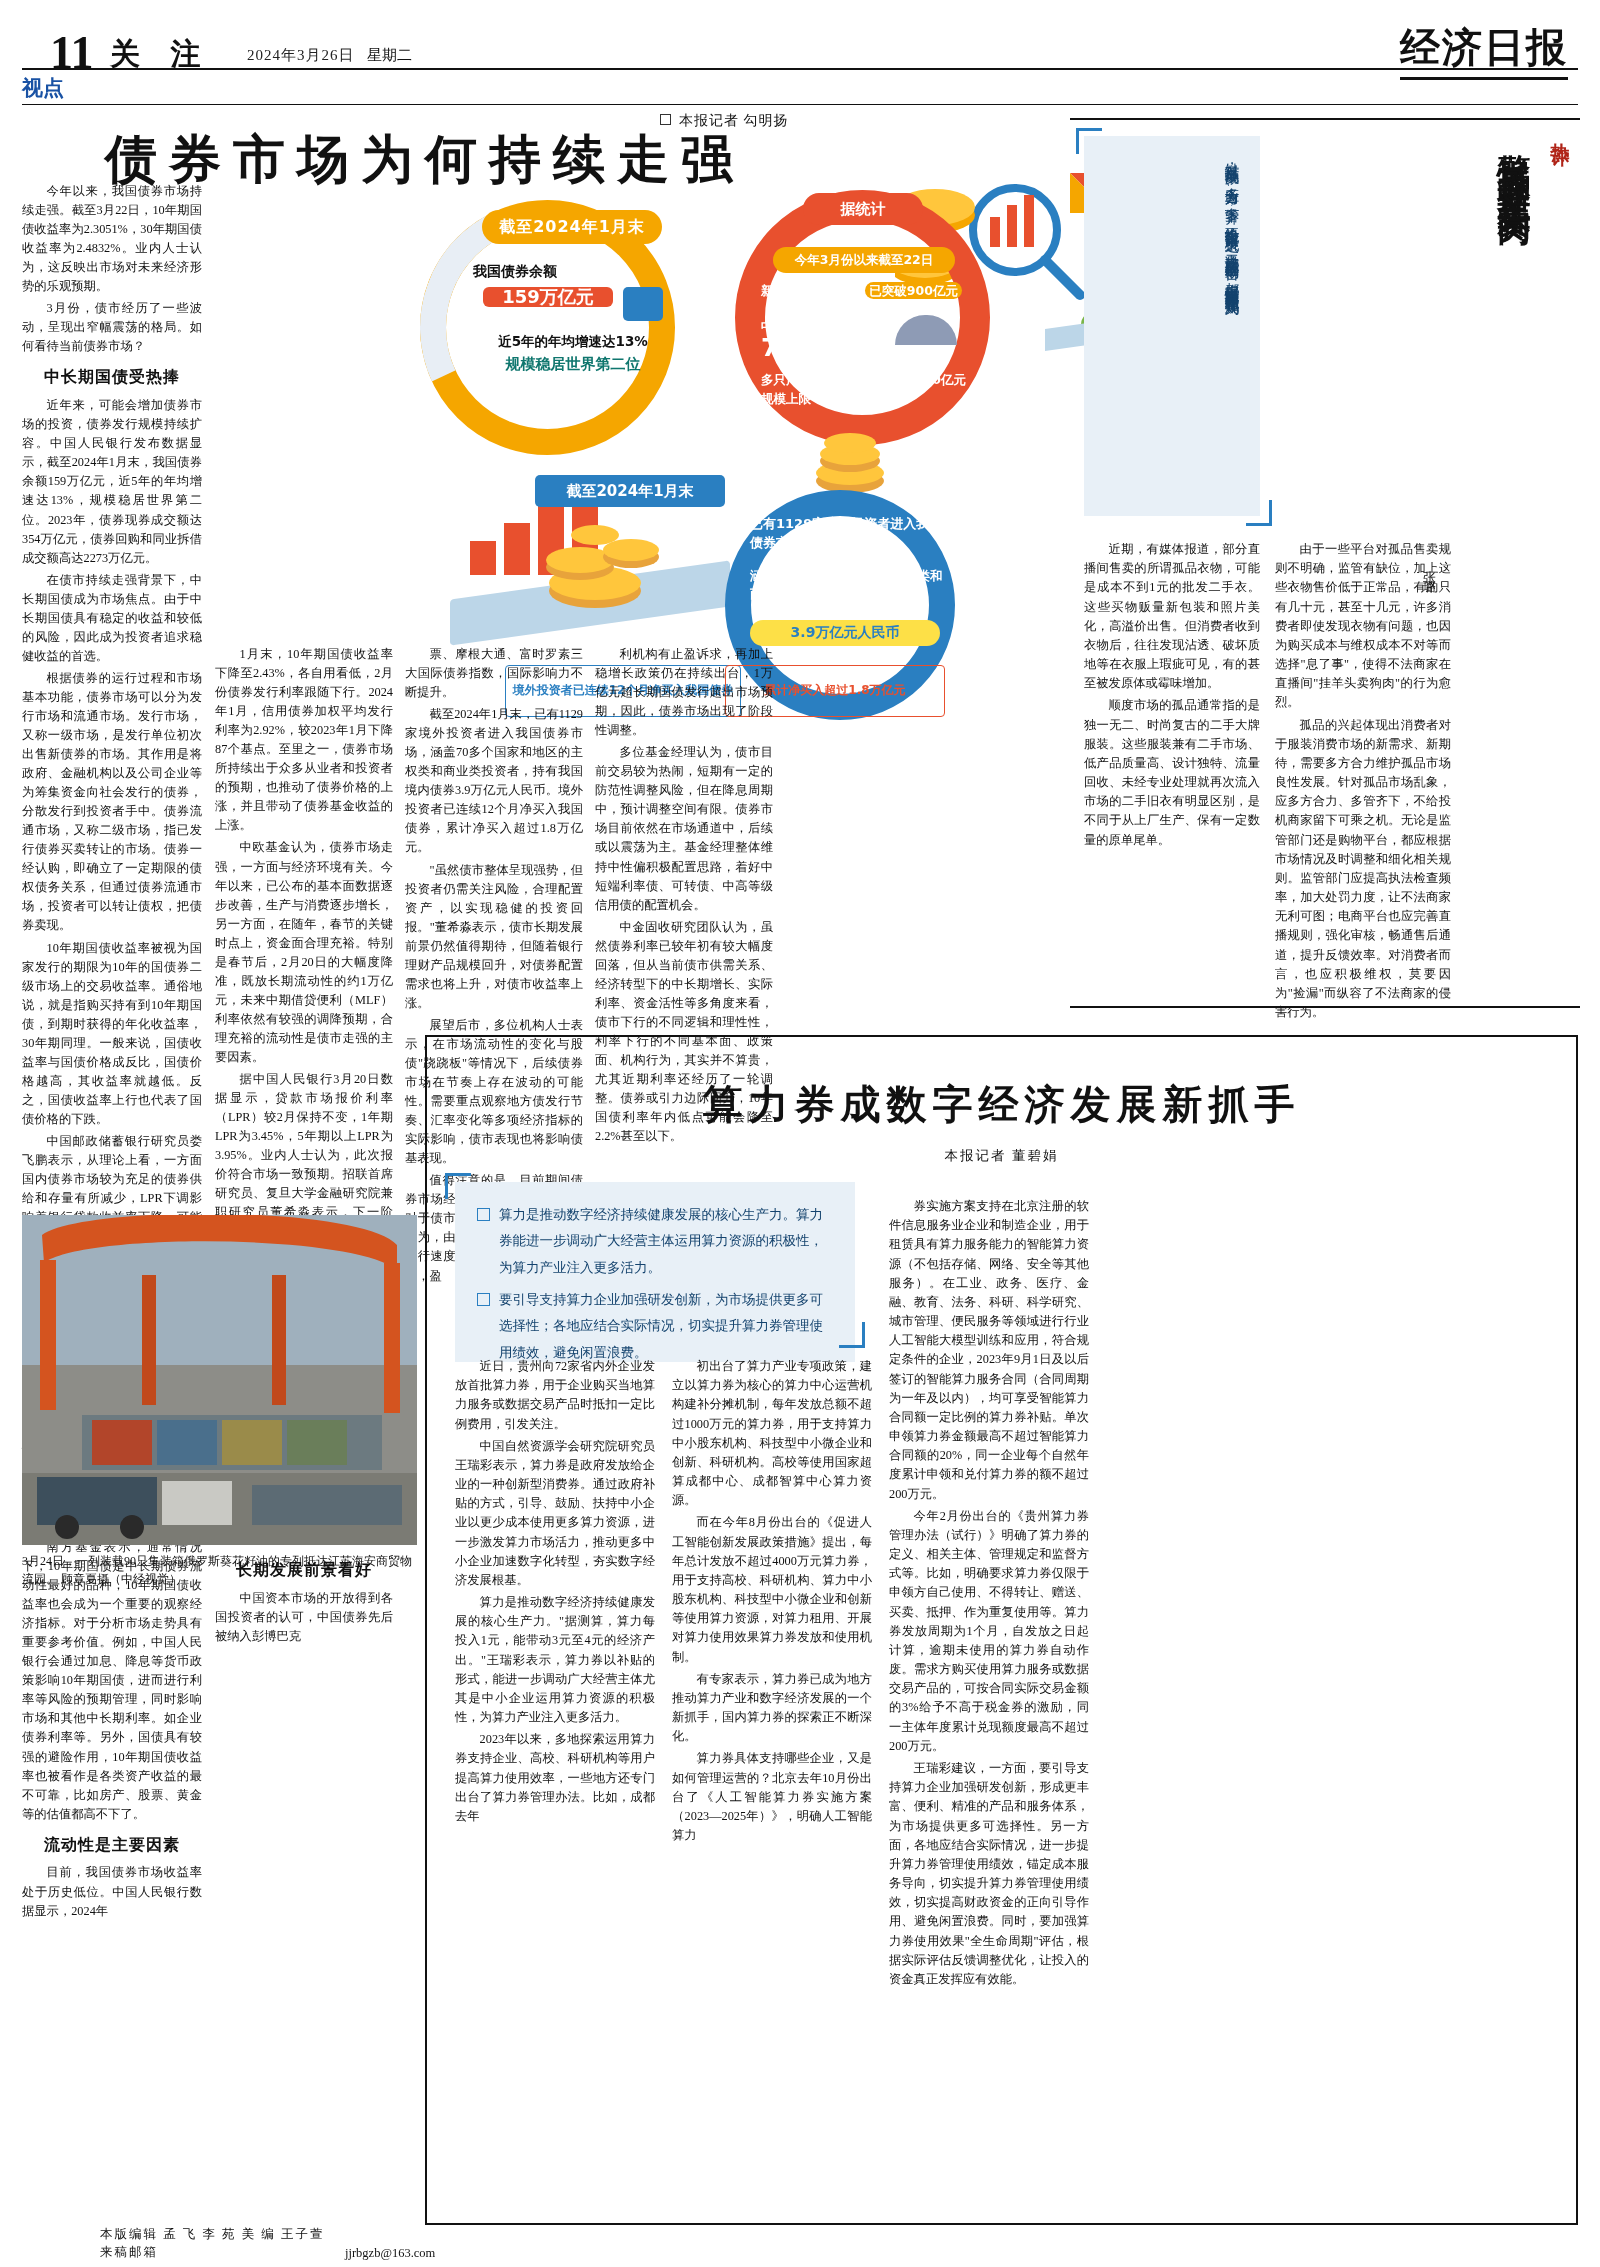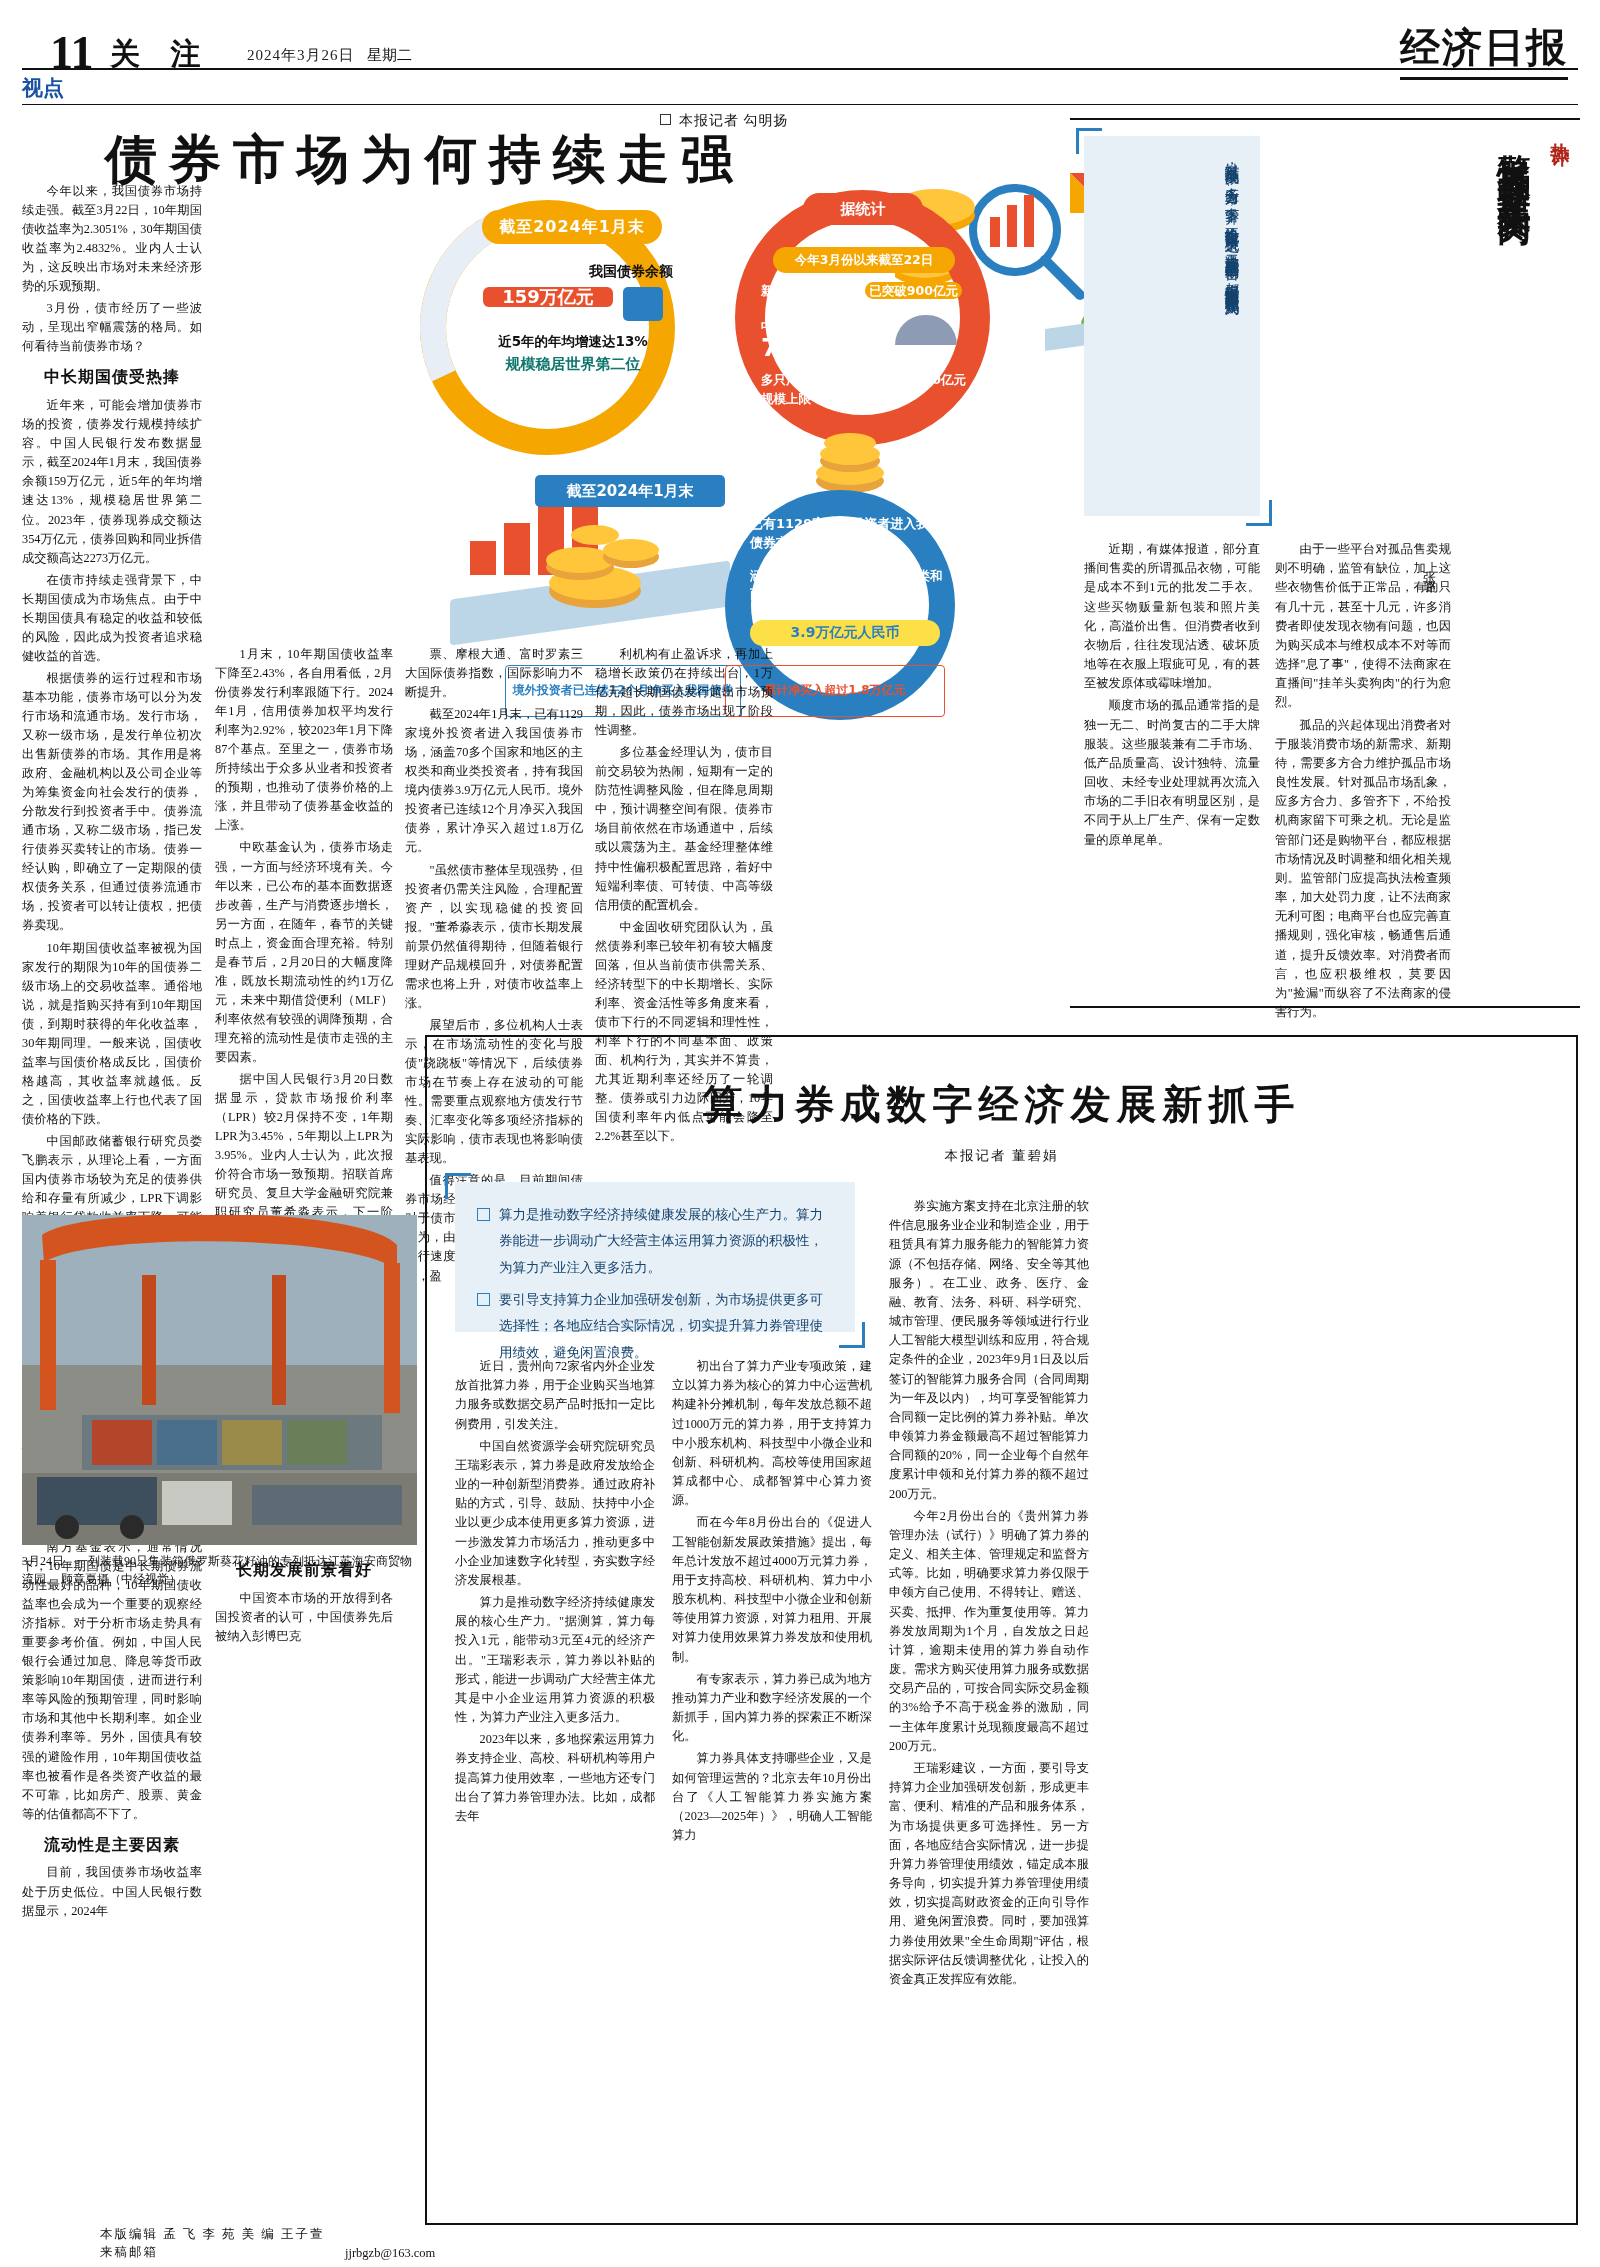--- a/index.html
+++ b/index.html
@@ -77,21 +77,21 @@
     left:215px; top:25px; width:255px; height:255px;
     border:26px solid #f5a600; border-top-color:#f5a600;
   }
   .ring-yellow-inner { position:absolute; left:215px; top:25px; width:255px; height:255px; border-radius:50%; border:26px solid transparent; border-left-color:#e8eef5; transform:rotate(20deg); }
   .tag-yellow {
     position:absolute; left:277px; top:35px; width:180px; height:34px;
     background:#f5a600; color:#fff; border-radius:17px;
     font-family:"DejaVu Sans",sans-serif; font-weight:bold; font-size:16px;
     display:flex; align-items:center; justify-content:center; letter-spacing:1px;
   }
-  .yellow-l1 { position:absolute; left:268px; top:88px; width:200px; text-align:right; font-size:14px; font-weight:bold; font-family:"DejaVu Sans",sans-serif; }
+  .yellow-l1 { position:absolute; left:268px; top:88px; width:200px; text-align:left; font-size:14px; font-weight:bold; font-family:"DejaVu Sans",sans-serif; }
   .yellow-num {
     position:absolute; left:278px; top:112px; width:130px; height:20px;
     background:#e8502e; color:#fff; border-radius:6px;
     display:flex; align-items:center; justify-content:center;
     font-size:18px; font-weight:bold; font-family:"DejaVu Sans",sans-serif;
   }
   .yellow-chip { position:absolute; left:418px; top:112px; width:40px;height:34px; background:#2a7fc1; border-radius:5px; }
   .yellow-l2 { position:absolute; left:258px; top:158px; width:220px; text-align:center; font-size:13.5px; font-weight:bold; font-family:"DejaVu Sans",sans-serif; }
   .yellow-l3 { position:absolute; left:258px; top:180px; width:220px; text-align:center; font-size:15px; font-weight:bold; color:#0f766e; font-family:"DejaVu Sans",sans-serif; }
 
@@ -176,21 +176,21 @@
     position:absolute; left:425px; top:1035px; width:1153px; height:1190px;
     border:2px solid #111;
   }
   .bottom-title {
     position:absolute; left:0; right:0; top:40px; text-align:center;
     font-size:40px; font-weight:bold; letter-spacing:6px;
     font-family:"DejaVu Sans",sans-serif;
   }
   .bottom-byline { position:absolute; left:0; right:0; top:110px; text-align:center; font-size:13.5px; letter-spacing:2px;}
   .points-box {
-    position:absolute; left:28px; top:145px; width:400px; height:150px;
+    position:absolute; left:28px; top:145px; width:400px; height:180px;
     background:#e8f0f7; padding:20px 22px; font-size:13.5px; line-height:1.95; color:#14436e;
   }
   .pt-corner-tl { position:absolute; left:18px; top:136px; width:26px;height:26px; border-left:3px solid #2a7fc1; border-top:3px solid #2a7fc1;}
   .pt-corner-br { position:absolute; left:412px; top:285px; width:26px;height:26px; border-right:3px solid #2a7fc1; border-bottom:3px solid #2a7fc1;}
   .pt-row { display:flex; text-indent:0; margin-bottom:6px; }
   .pt-box { flex:none; width:13px;height:13px;border:1.5px solid #2a7fc1; margin:6px 9px 0 0;}
   .footer-left { position:absolute; left:100px; bottom:24px; font-size:12.5px; letter-spacing:2px;}
   .footer-left2 { position:absolute; left:100px; bottom:6px; font-size:12.5px; letter-spacing:2px;}
   .footer-mid { position:absolute; left:345px; bottom:6px; font-size:12.5px; }
 </style>

